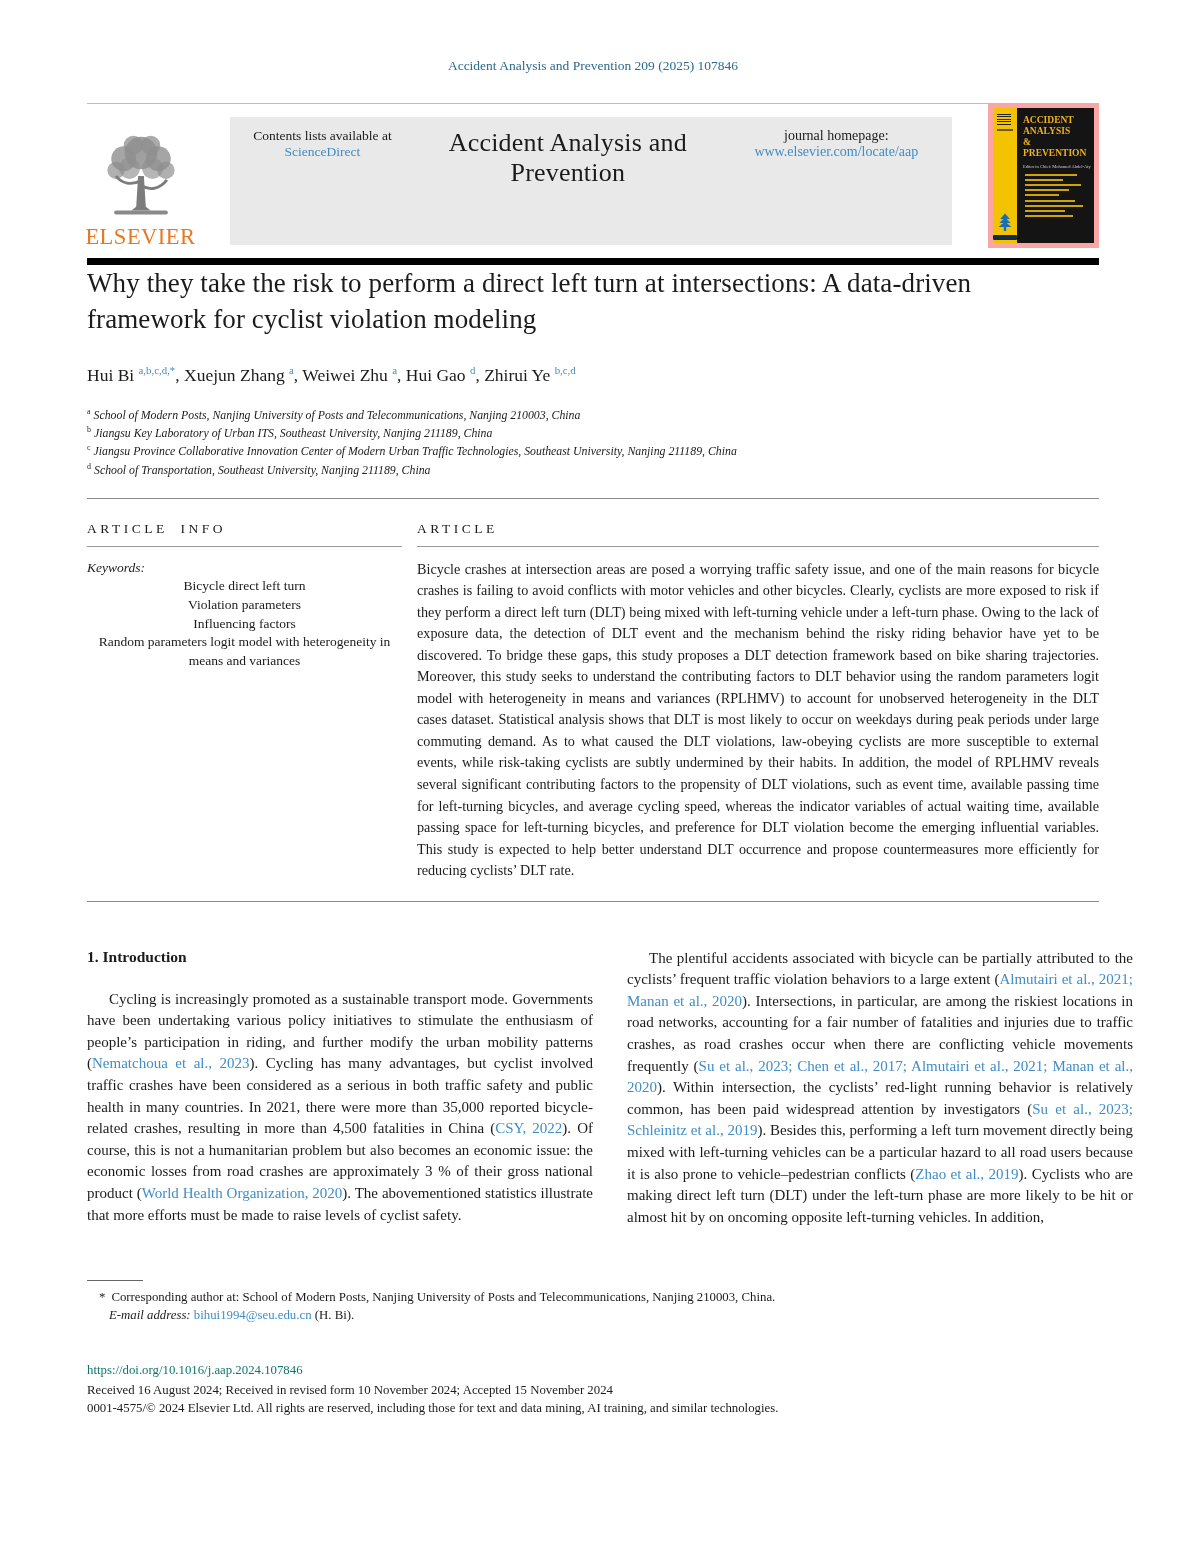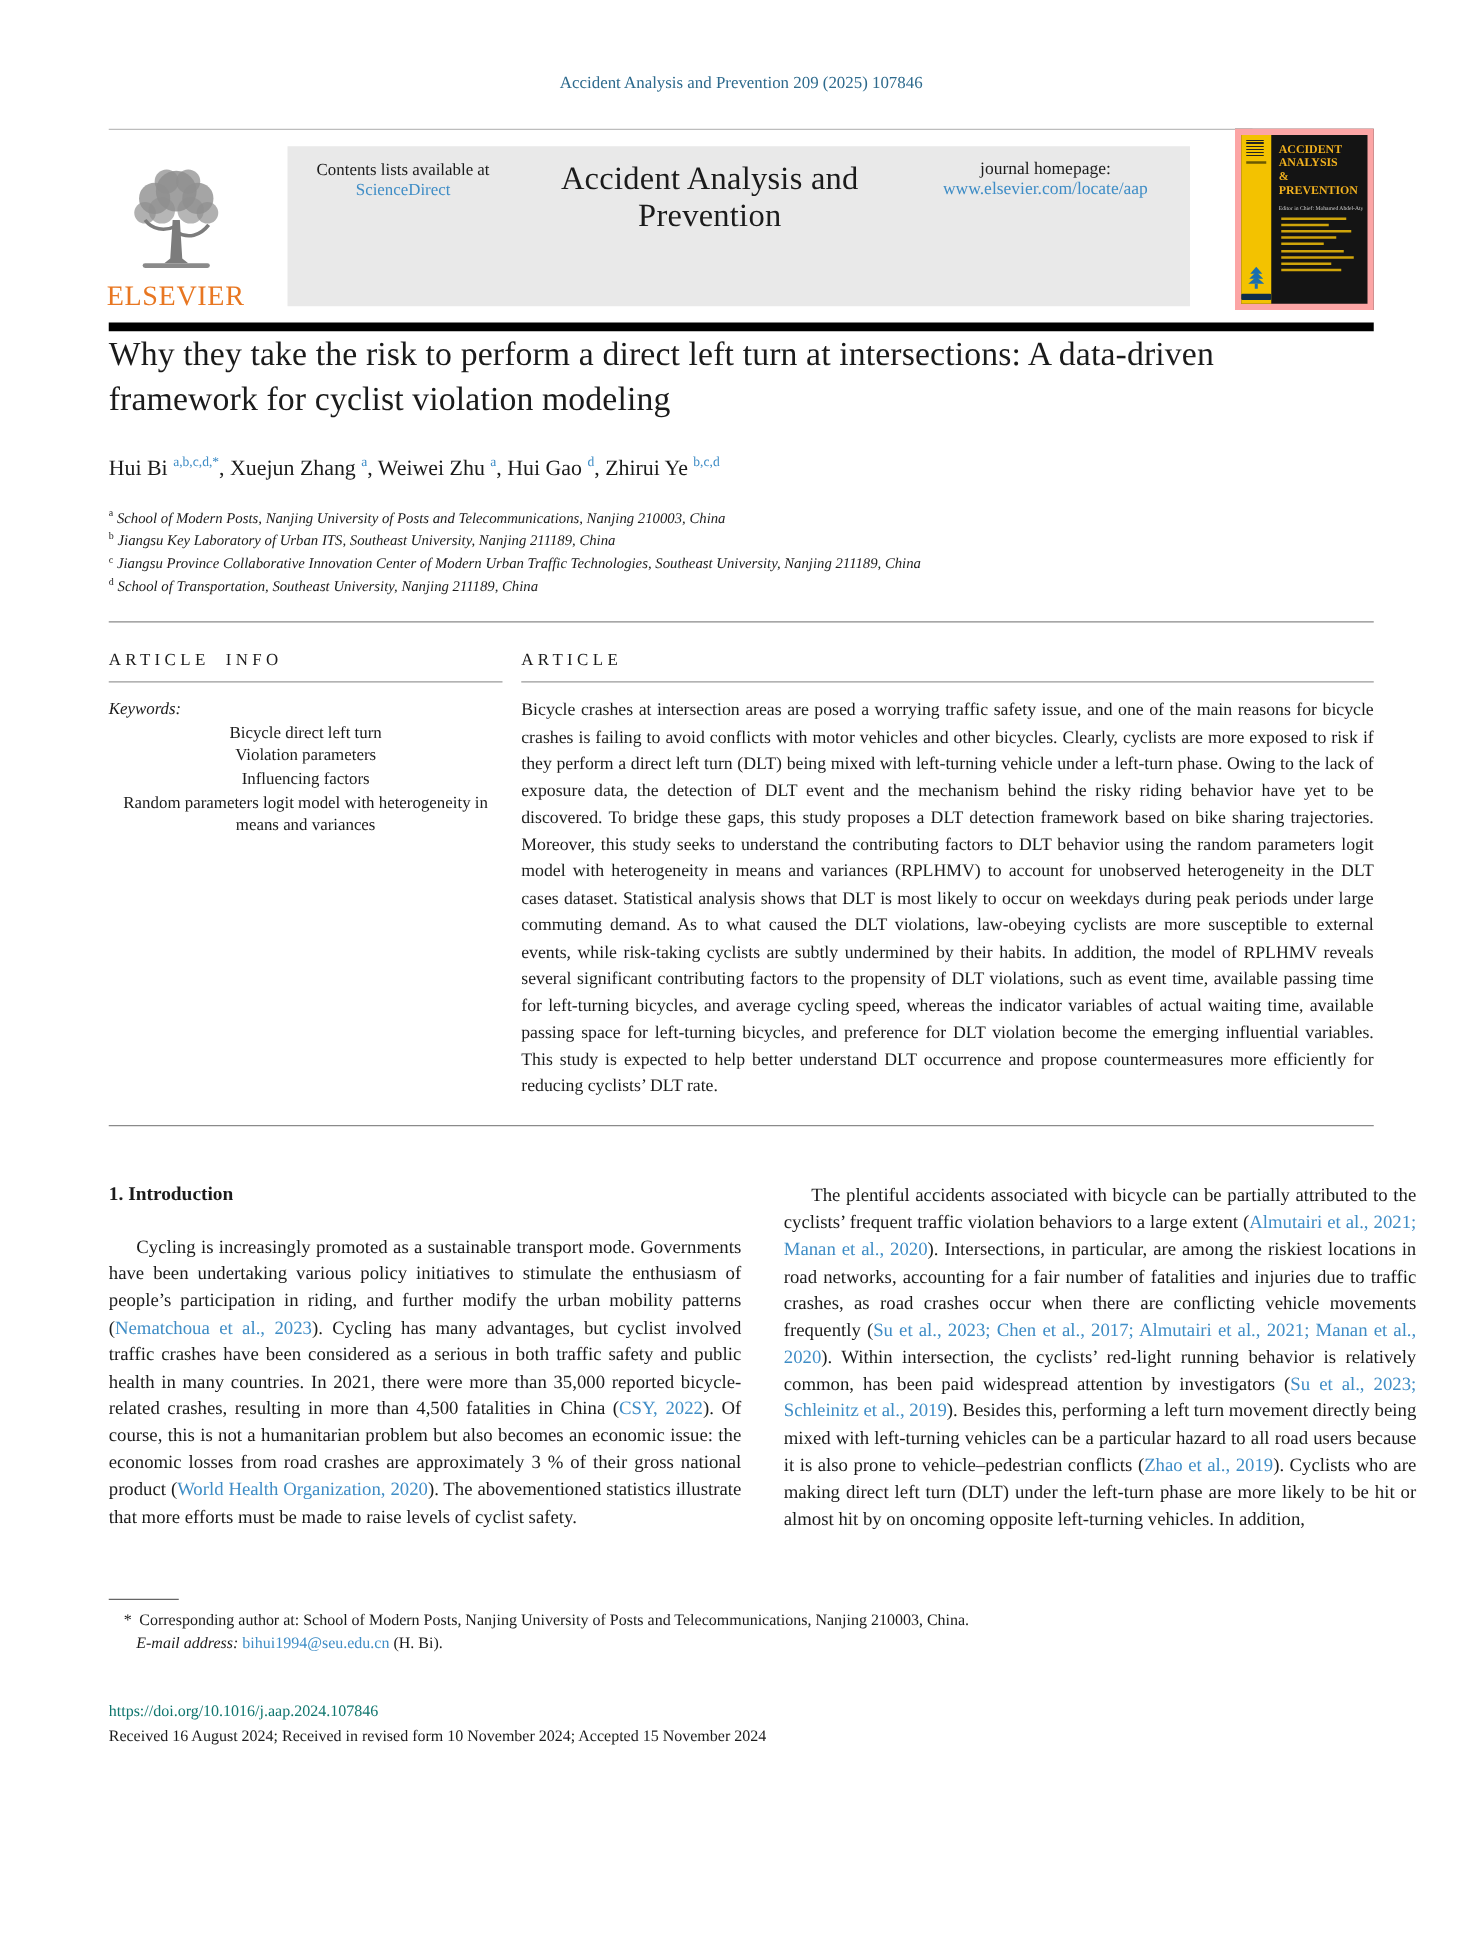--- a/index.html
+++ b/index.html
@@ -209,14 +209,15 @@
       <p class="body-par no-top"><span class="k-plain">The plentiful accidents associated with bicycle can be partially attributed to the cyclists’ frequent traffic violation behaviors to a large extent (</span><span class="k-link">Almutairi et al., 2021; Manan et al., 2020</span><span class="k-plain">). Intersections, in particular, are among the riskiest locations in road networks, accounting for a fair number of fatalities and injuries due to traffic crashes, as road crashes occur when there are conflicting vehicle movements frequently (</span><span class="k-link">Su et al., 2023; Chen et al., 2017; Almutairi et al., 2021; Manan et al., 2020</span><span class="k-plain">). Within intersection, the cyclists’ red-light running behavior is relatively common, has been paid widespread attention by investigators (</span><span class="k-link">Su et al., 2023; Schleinitz et al., 2019</span><span class="k-plain">). Besides this, performing a left turn movement directly being mixed with left-turning vehicles can be a particular hazard to all road users because it is also prone to vehicle–pedestrian conflicts (</span><span class="k-link">Zhao et al., 2019</span><span class="k-plain">). Cyclists who are making direct left turn (DLT) under the left-turn phase are more likely to be hit or almost hit by on oncoming opposite left-turning vehicles. In addition,</span></p>
     </div>
   </div>
 
   <div class="footnote-rule"></div>
   <div class="fn-line"><span class="fn-star">*</span><span>Corresponding author at: School of Modern Posts, Nanjing University of Posts and Telecommunications, Nanjing 210003, China.</span></div>
   <div class="fn-email"><span class="k-italic">E-mail address: </span><span class="k-link">bihui1994@seu.edu.cn</span><span class="k-plain"> (H. Bi).</span></div>
 
   <div class="doi-line">https://doi.org/10.1016/j.aap.2024.107846</div>
   <div class="received-line">Received 16 August 2024; Received in revised form 10 November 2024; Accepted 15 November 2024</div>
+  <div class="copyright-line">0001-4575/© 2024 Elsevier Ltd. All rights are reserved, including those for text and data mining, AI training, and similar technologies.</div>
 
 </div>
 
 </body></html>

